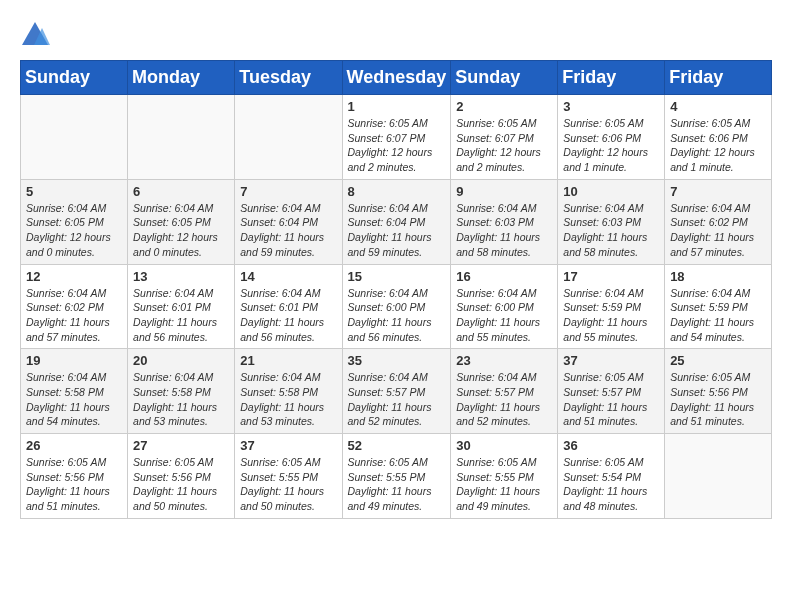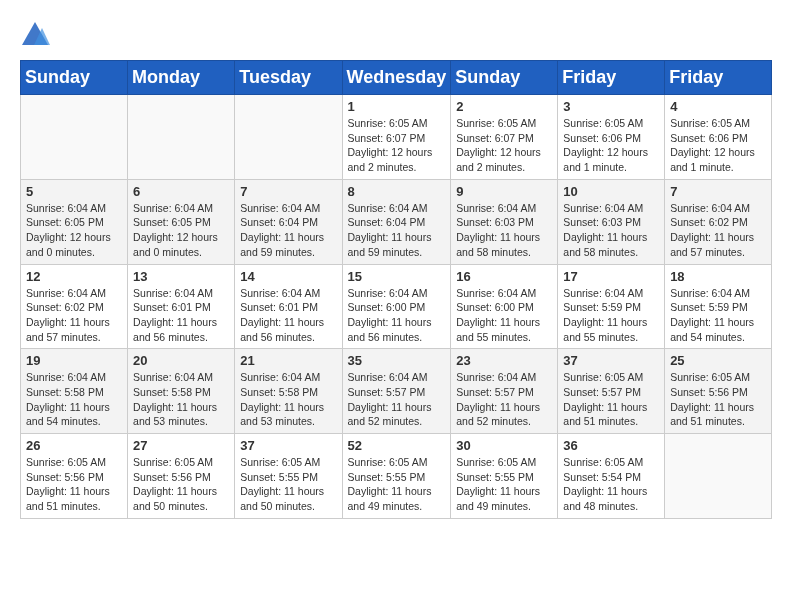--- a/index.html
+++ b/index.html
@@ -74,20 +74,21 @@
     .day-number {
       font-size: 13px;
       font-weight: bold;
       margin-bottom: 2px;
       display: block;
     }
     .day-info {
       font-size: 10.5px;
       line-height: 1.4;
       color: #333;
+      font-style: italic;
     }
     .row-bg-white td { background: #fff; }
     .row-bg-light td { background: #f3f3f3; }
   </style>
 </head>
 <body>
 
 <div>
   <div class="header-section">
     <div class="logo">

